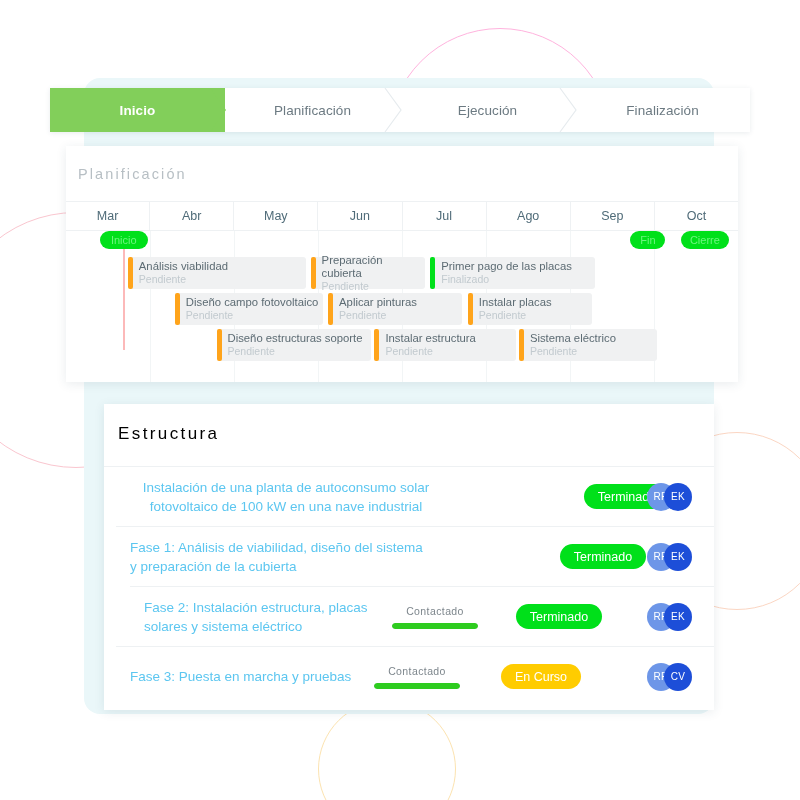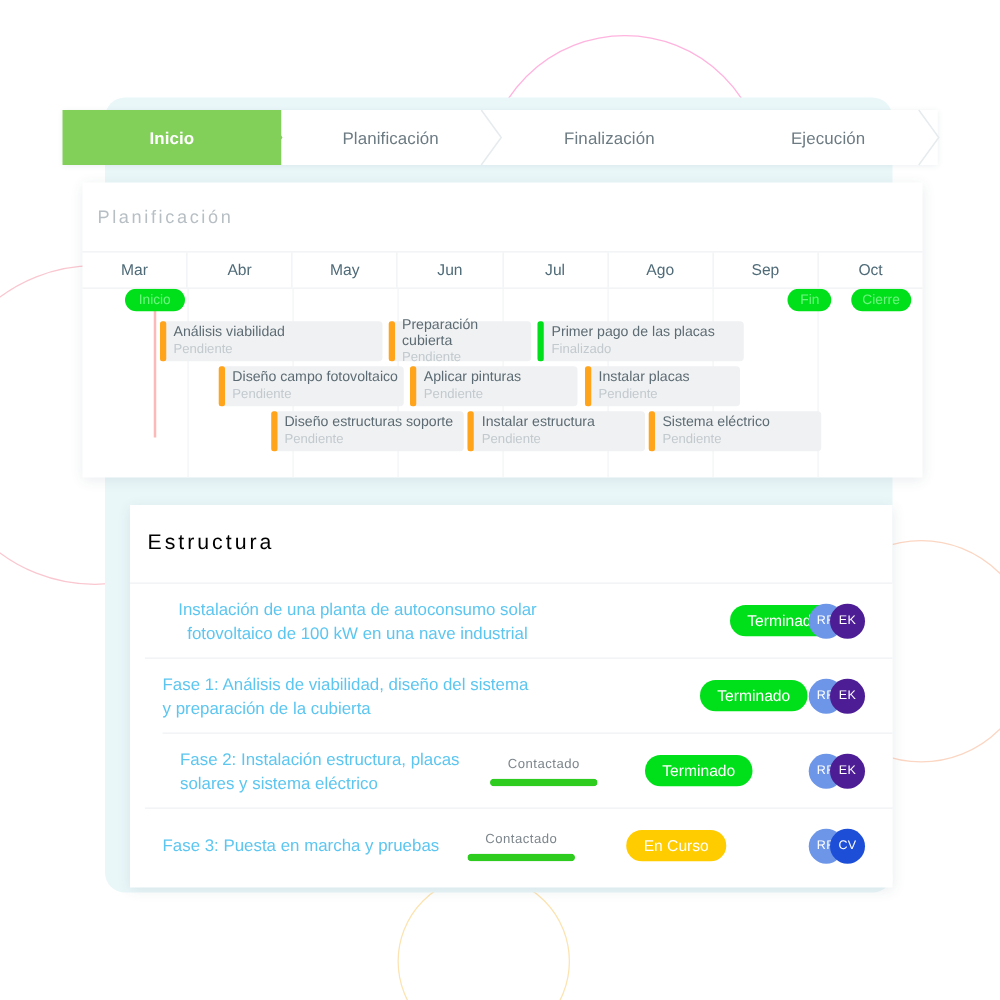--- a/index.html
+++ b/index.html
@@ -162,21 +162,21 @@
   .badge-cell { width: 150px; display: flex; justify-content: center; }
 
   .avatars { position: absolute; right: 22px; display: flex; align-items: center; }
   .av {
     width: 28px; height: 28px; border-radius: 50%;
     display: flex; align-items: center; justify-content: center;
     font-size: 10px; color: #ffffff; letter-spacing: .3px;
   }
   .av.a2 { margin-left: -11px; }
   .av.blue   { background: #6d96e8; }
-  .av.salmon { background: #4c1d95; }
+  .av.salmon { background: #1d4ed8; }
   .av.yellow { background: #1d4ed8; }
 </style>
 </head>
 <body>
 
 <div id="root">
 
   <div class="deco deco-pink-top"></div>
   <div class="deco deco-pink-left"></div>
   <div class="deco deco-peach-right"></div>
@@ -191,27 +191,27 @@
           <path class="chev-fill" d="M0,0 L16,22 L0,44 Z"></path>
         </svg>
       </div>
       <div class="step">
         <span>Planificación</span>
         <svg class="chev" viewBox="0 0 16 44">
           <path class="chev-line" d="M0,0 L16,22 L0,44"></path>
         </svg>
       </div>
       <div class="step">
-        <span>Finalización</span>
-      </div>
-      <div class="step">
         <span>Ejecución</span>
         <svg class="chev" viewBox="0 0 16 44">
           <path class="chev-line" d="M0,0 L16,22 L0,44"></path>
         </svg>
+      </div>
+      <div class="step">
+        <span>Finalización</span>
       </div>
     </div>
 
   <div class="gantt-card">
     <div class="gantt-title">Planificación</div>
     <div class="months" id="months">
         <div class="month">Mar</div>
         <div class="month">Abr</div>
         <div class="month">May</div>
         <div class="month">Jun</div>

